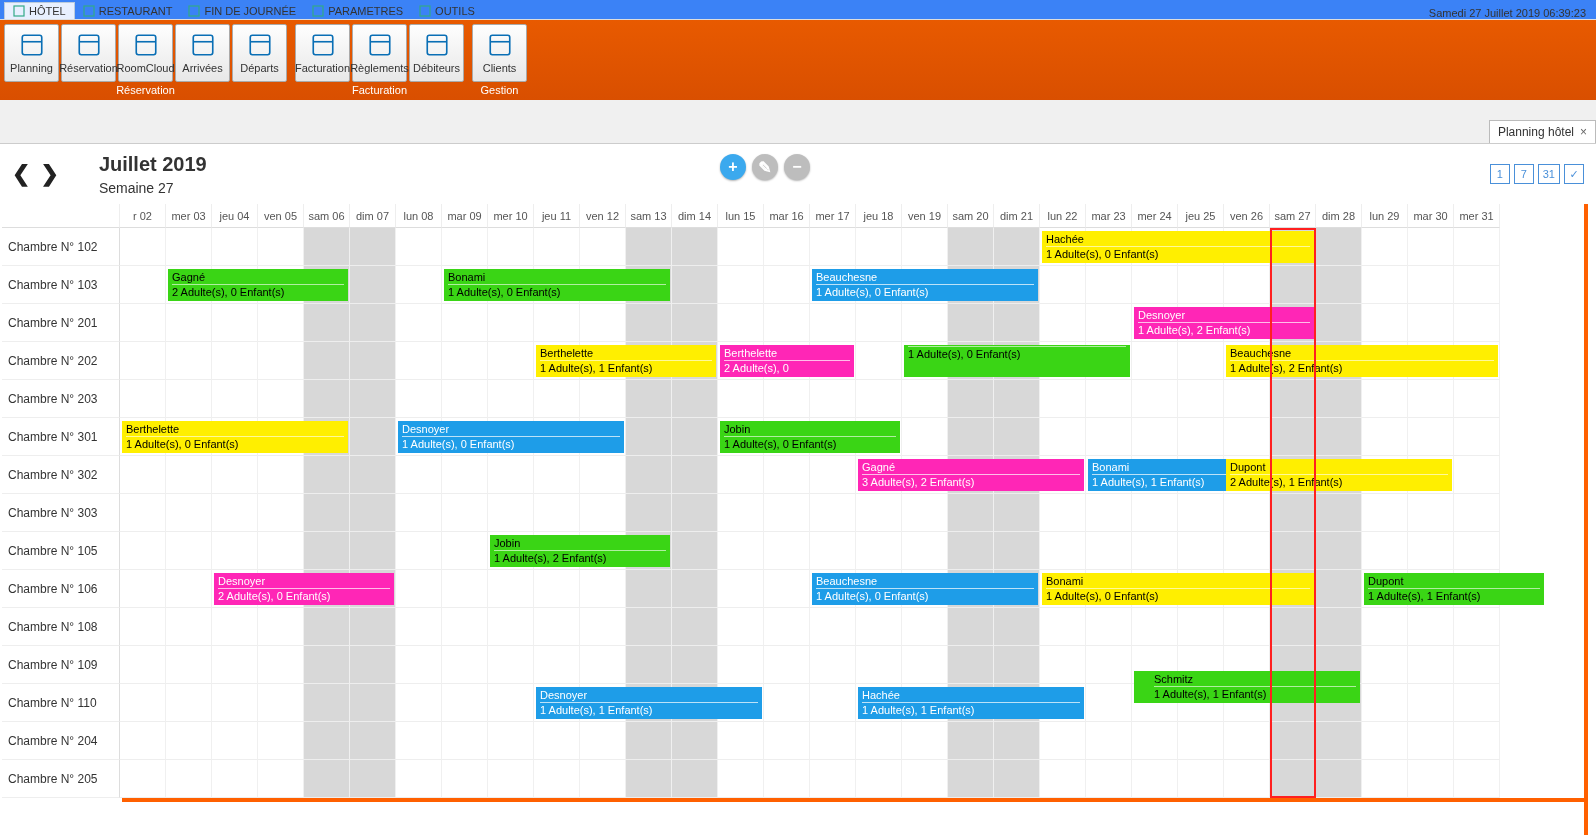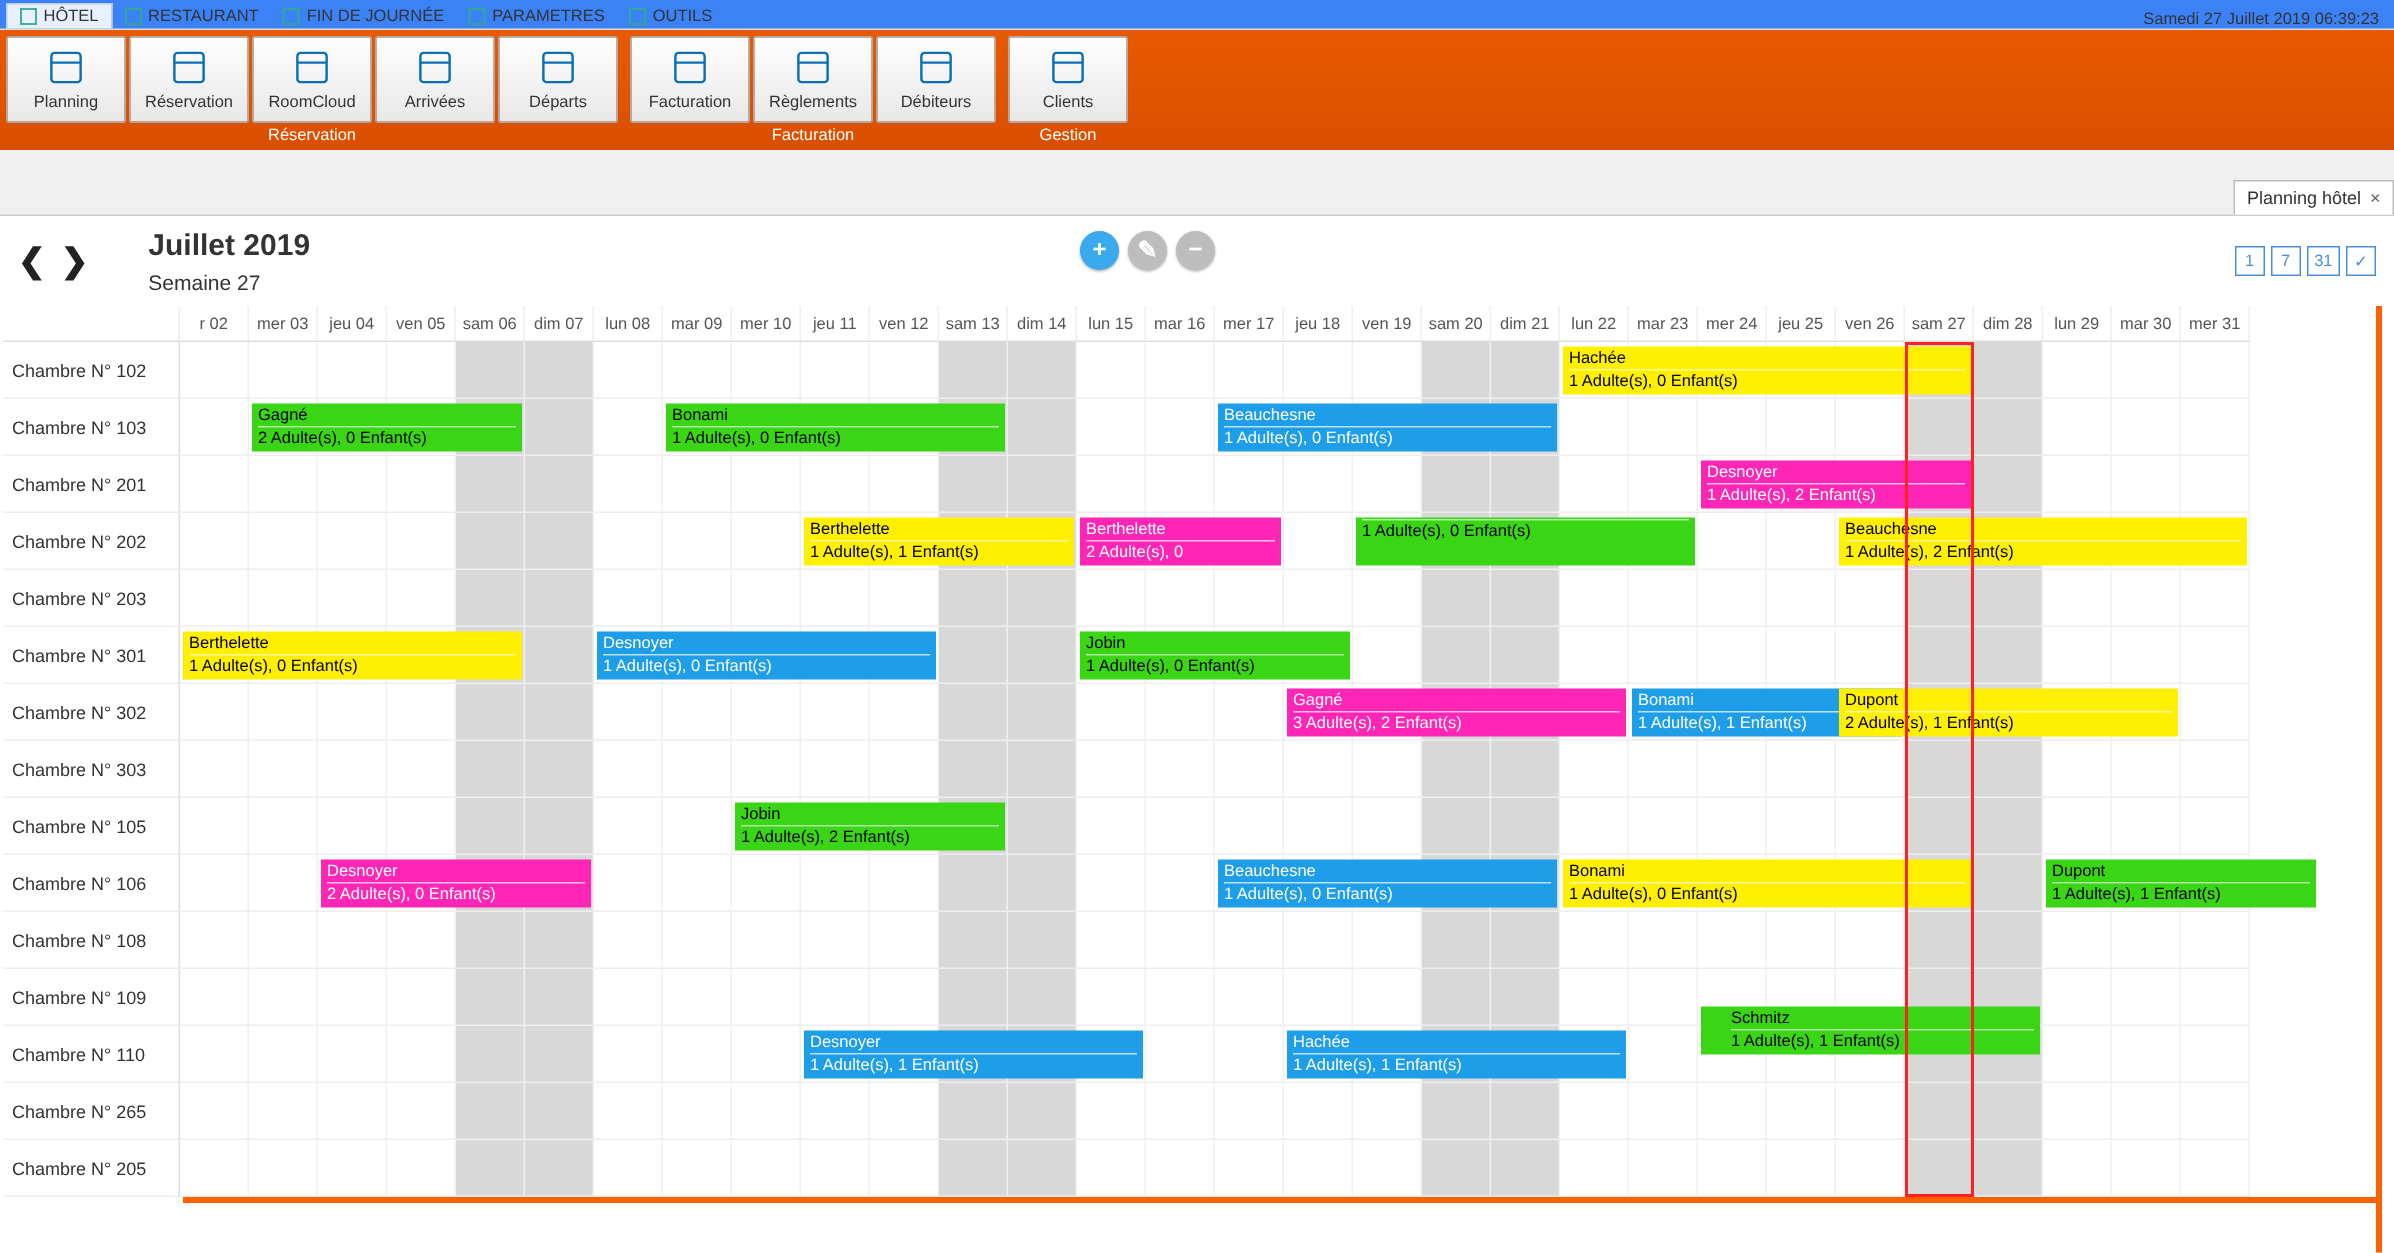--- a/index.html
+++ b/index.html
@@ -5,21 +5,21 @@
   * { box-sizing: border-box; margin: 0; padding: 0; font-family: Arial, sans-serif; }
   body { background: #f0f0f0; width: 1596px; height: 835px; overflow: hidden; font-size: 12px; color: #333; }
   .top-menu { height: 20px; background: #3b82f6; border-bottom: 1px solid #ddd; display: flex; align-items: flex-end; padding: 0 4px; }
   .top-menu .tab { padding: 2px 8px; display: flex; align-items: center; gap: 4px; font-size: 11px; }
   .top-menu .tab.active { background: #e8f0ff; border: 1px solid #bcd; border-bottom: none; }
   .top-menu .dt { margin-left: auto; font-size: 11px; padding-right: 6px; }
   .tab .ico { width: 12px; height: 12px; display: inline-block; }
   .ribbon { background: linear-gradient(#e85a00,#d94f00); height: 80px; display: flex; align-items: flex-start; padding: 4px; gap: 4px; position: relative; }
   .ribbon .group { display: flex; flex-direction: column; align-items: center; }
   .ribbon .btns { display: flex; gap: 2px; }
-  .ribbon-btn { width: 80px; height: 58px; background: linear-gradient(#fefefe,#e8e8e8); border: 1px solid #aaa; border-radius: 2px; display: flex; flex-direction: column; align-items: center; justify-content: center; gap: 4px; cursor: pointer; font-size: 11px; }
+  .ribbon-btn { width: 55px; height: 58px; background: linear-gradient(#fefefe,#e8e8e8); border: 1px solid #aaa; border-radius: 2px; display: flex; flex-direction: column; align-items: center; justify-content: center; gap: 4px; cursor: pointer; font-size: 11px; }
   .ribbon-btn .ricon { width: 26px; height: 26px; color: #0a6fb5; display:flex; align-items:center; justify-content:center;}
   .ribbon .grplabel { font-size: 11px; color: #fff; margin-top: 2px; }
   .ribbon .right { margin-left: auto; text-align: right; color: #fff; font-size: 13px; padding: 10px 20px 0 0; }
   .tabstrip { height: 44px; background: #f0f0f0; border-bottom: 1px solid #ccc; display: flex; align-items: flex-end; padding-left: 12px; justify-content: flex-end; }
   .tabstrip .doc-tab { background: #fff; border: 1px solid #bbb; border-bottom: none; padding: 4px 8px; font-size: 12px; display:flex; gap:6px; align-items:center;}
   .tabstrip .close { color:#666; font-size:12px; cursor:pointer; }
   .planning-head { background: #fff; height: 60px; display: flex; align-items: center; padding: 4px 12px; position: relative; }
   .nav-arrows { font-size: 22px; font-weight: bold; display: flex; gap: 10px; color: #222; }
   .arrow { cursor: pointer; }
   .title-block { margin-left: 40px; }
@@ -649,21 +649,21 @@
       <div class="cell"></div>
       <div class="cell"></div>
       <div class="cell"></div>
       <div class="cell"></div>
       <div class="cell"></div>
       <div class="cell we"></div>
       <div class="cell we"></div>
       <div class="cell"></div>
       <div class="cell"></div>
       <div class="cell"></div>
-      <div class="rowlabel">Chambre N° 265</div>
+      <div class="rowlabel">Chambre N° 204</div>
       <div class="cell"></div>
       <div class="cell"></div>
       <div class="cell"></div>
       <div class="cell"></div>
       <div class="cell we"></div>
       <div class="cell we"></div>
       <div class="cell"></div>
       <div class="cell"></div>
       <div class="cell"></div>
       <div class="cell"></div>

